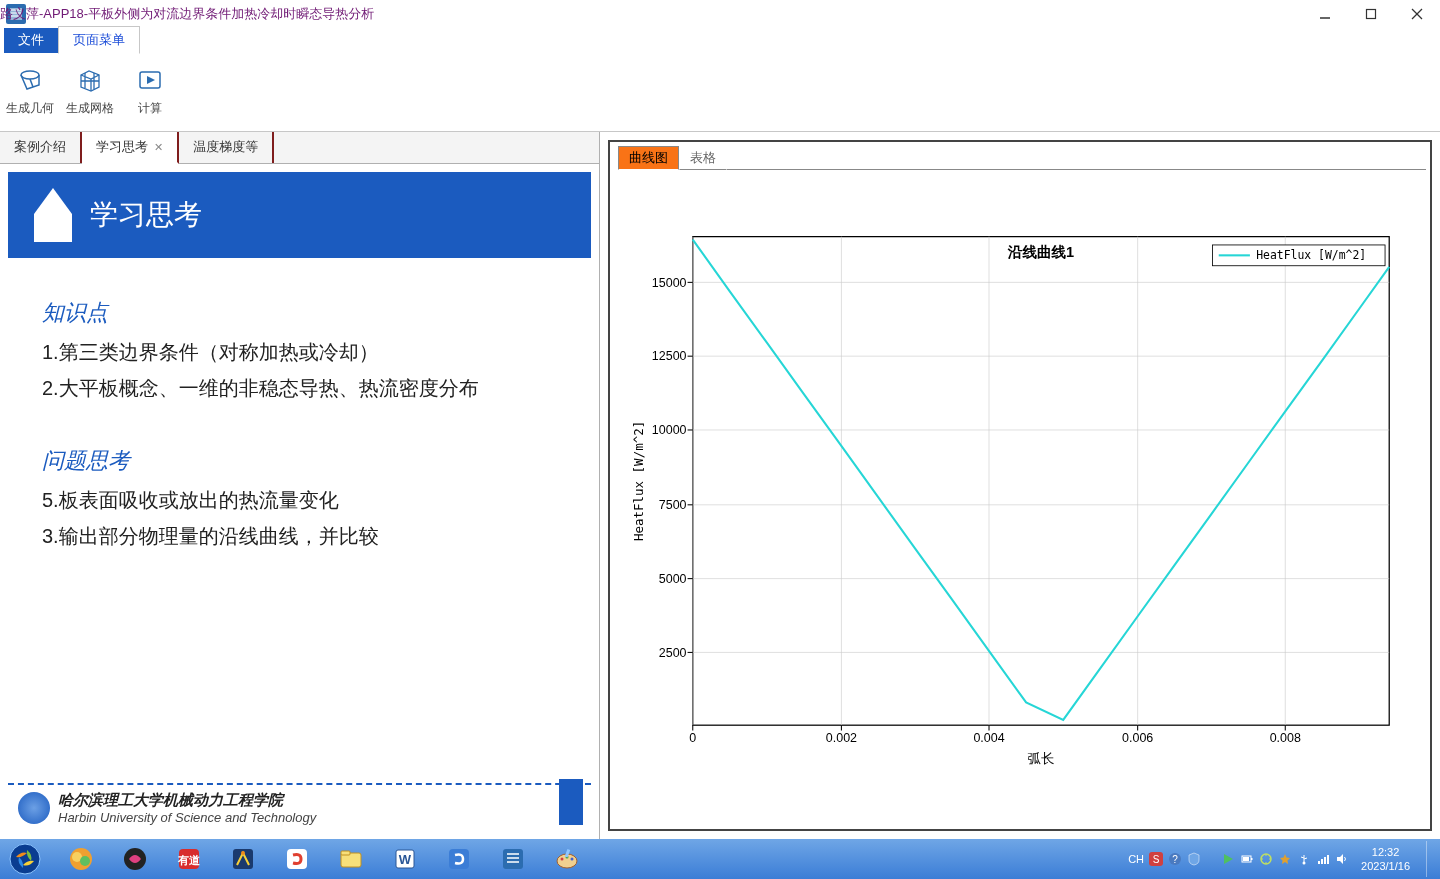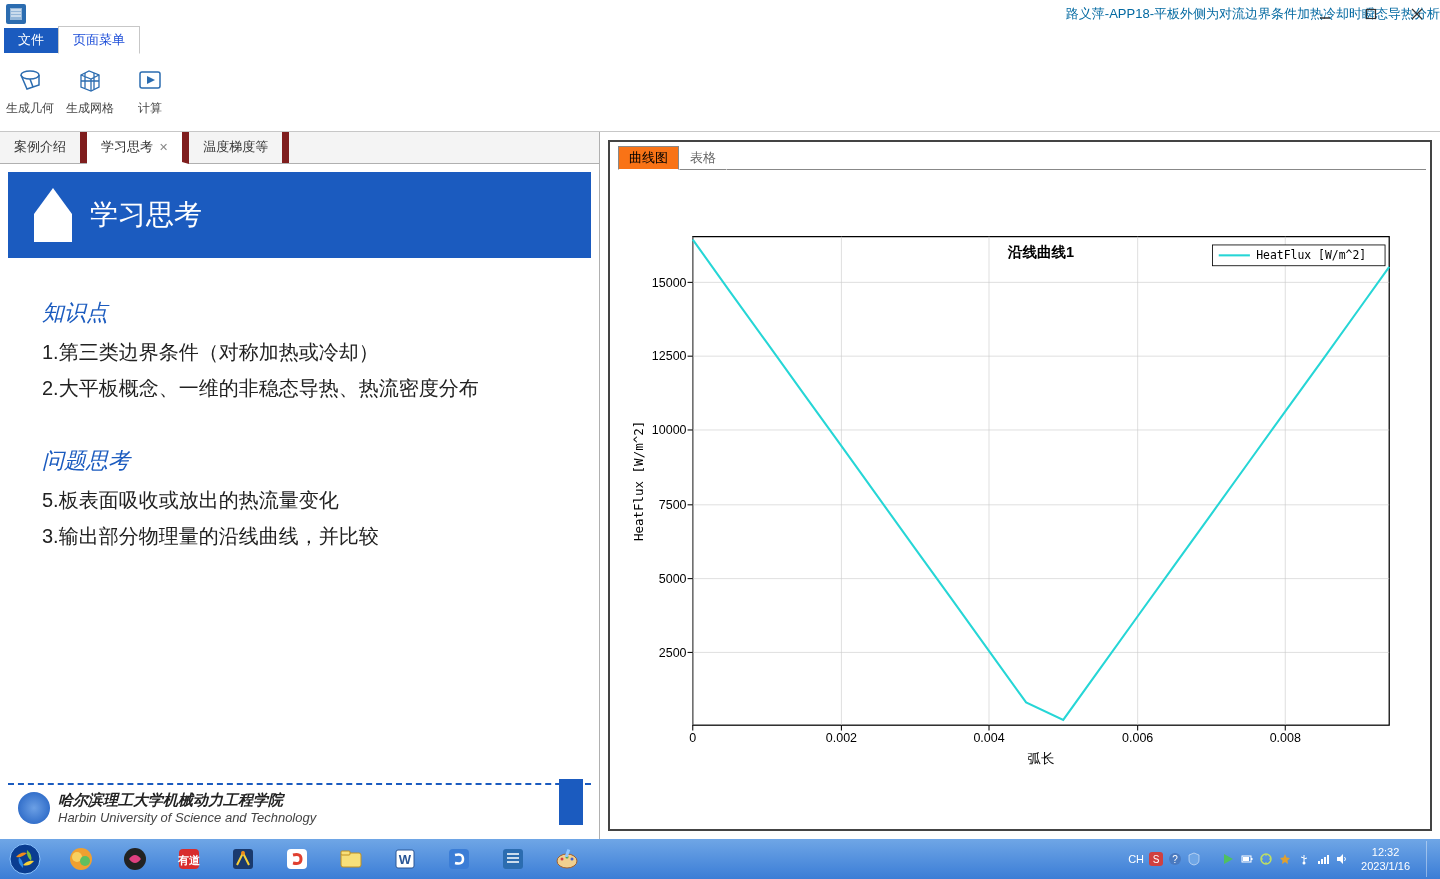--- a/index.html
+++ b/index.html
@@ -1,21 +1,21 @@
 <!DOCTYPE html>
 <html><head>
 <meta charset="utf-8">
 <style>
   * { box-sizing: border-box; margin: 0; padding: 0; }
   html, body { width: 1440px; height: 879px; overflow: hidden; font-family: "Microsoft YaHei", Arial, sans-serif; font-size: 13px; background: #fff; }
 
   
   .titlebar { height: 28px; background: #fff; display: flex; align-items: center; position: relative; }
   .titlebar .app-icon { width: 20px; height: 20px; margin-left: 6px; background: #2b6cb0; border-radius: 2px; display:flex;align-items:center;justify-content:center;color:#fff;font-size:11px; }
-  .titlebar .title-text { position: absolute; left: 0; right: 0; text-align: right; color: #0369a1; font-size: 13px; pointer-events: none; }
+  .titlebar .title-text { position: absolute; left: 0; right: 0; text-align: left; color: #701a75; font-size: 13px; pointer-events: none; }
   .win-controls { position: absolute; right: 0; top: 0; height: 28px; display: flex; }
   .win-btn { width: 46px; height: 28px; display: flex; align-items: center; justify-content: center; color: #333; }
 
   
   .menu-tabs { height: 26px; background: #fff; display: flex; align-items: flex-end; padding-left: 4px; border-bottom: 1px solid #fff; }
   .menu-tab { padding: 4px 14px; font-size: 13px; color: #1d4ed8; cursor: pointer; }
   .menu-tab.file { background: #1b5bbf; color: #fff; }
   .menu-tab.active { border: 1px solid #c7c7c7; border-bottom: 1px solid #fff; background: #fff; position: relative; top: 1px; }
 
   
@@ -24,21 +24,21 @@
   .ribbon-item .ri-icon { height: 40px; display:flex;align-items:center;justify-content:center; }
   .ribbon-item .ri-label { font-size: 12px; color: #444; }
 
   
   .main { display: flex; height: calc(100% - 28px - 26px - 78px - 40px); }
   .left-pane { width: 600px; border-right: 1px solid #b0b0b0; display:flex; flex-direction:column; background:#fff; }
   .right-pane { flex: 1; display:flex; flex-direction:column; background:#fff; }
 
   
   .sub-tabs { display: flex; background: #f4f4f4; border-bottom: 1px solid #b0b0b0; }
-  .sub-tab { padding: 6px 14px; font-size: 13px; color: #333; border-right: 7px solid #7f1d1d; cursor:pointer; white-space:nowrap; }
+  .sub-tab { padding: 6px 14px; font-size: 13px; color: #333; border-right: 2px solid #7f1d1d; cursor:pointer; white-space:nowrap; }
   .sub-tab.active { background: #fff; border-bottom: 2px solid #fff; margin-bottom:-1px; font-weight:normal; display:flex; align-items:center; }
 
   
   .slide-wrap { flex:1; padding: 8px; }
   .slide { width: 100%; height: 100%; background: #fff; position: relative; }
   .slide-header { background: #1b5bbf; height: 86px; display: flex; align-items: center; padding-left: 20px; }
   .pentagon-icon { color:#fff; padding-right: 12px; }
   .slide-header-text { color: #fff; font-size: 28px; }
   .slide-body { padding: 28px 34px; color: #222; }
   .slide-body h3 { color: #1b5bbf; font-size: 22px; font-style: italic; font-weight: normal; margin-top: 12px; margin-bottom: 6px; }

